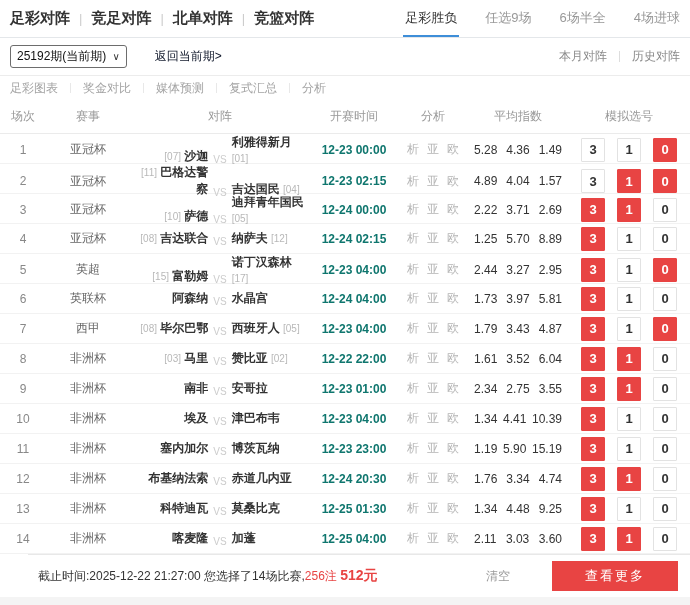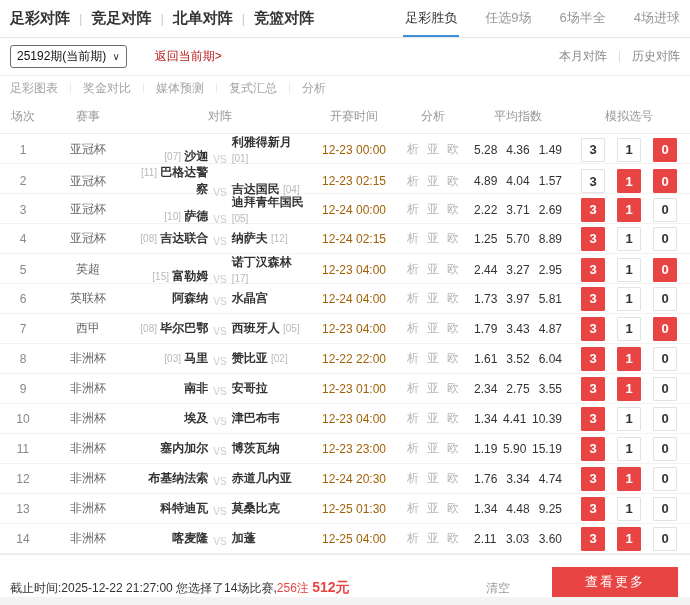--- a/index.html
+++ b/index.html
@@ -18,21 +18,21 @@
          border-bottom:2px solid transparent; padding:0 2px; cursor:pointer; white-space:nowrap; }
   .tab.active { color:#333; border-bottom-color:#3e8ed8; }
 
   
   .period-bar { height:38px; display:flex; align-items:center; justify-content:space-between;
                 padding:0 10px; border-bottom:1px solid #ececec; }
   .period-left { display:flex; align-items:center; }
   .select-box { display:flex; align-items:center; border:1px solid #6d6d6d; border-radius:3px;
                 height:23px; padding:0 6px; font-size:12px; color:#111; cursor:pointer; background:#fff; }
   .select-box .chev { margin-left:6px; font-size:10px; color:#333; }
-  .back-link { margin-left:28px; font-size:12px; color:#b91c1c; cursor:pointer; }
+  .back-link { margin-left:28px; font-size:12px; color:#0f172a; cursor:pointer; }
   .period-right { display:flex; align-items:center; font-size:12px; color:#8a8a8a; }
   .period-right .plink { cursor:pointer; }
   .period-right .vsep { width:1px; height:11px; background:#ddd; margin:0 12px; }
 
   
   .subnav { height:24px; display:flex; align-items:center; padding:0 10px; }
   .subnav .slink { font-size:12px; color:#a3a3a3; cursor:pointer; white-space:nowrap; }
   .subnav .ssep { width:1px; height:10px; background:#e8e8e8; margin:0 12px; }
 
   
@@ -41,33 +41,33 @@
   .thead > div { text-align:center; }
   .trow { height:30px; border-bottom:1px solid #f2f2f2; font-size:12px; }
   .c-no { text-align:center; color:#888; }
   .c-league { text-align:center; color:#666; }
   .c-match { display:flex; align-items:flex-end; justify-content:center; }
   .c-match .home { flex:1; text-align:right; }
   .c-match .away { flex:1; text-align:left; }
   .team { font-weight:bold; color:#333; font-size:12px; }
   .rank { color:#b8b8b8; font-size:10px; font-weight:normal; }
   .vs { color:#ccc; font-size:10px; margin:0 5px; }
-  .c-time { text-align:center; color:#a16207; }
+  .c-time { text-align:center; color:#0f766e;font-weight:bold; }
   .c-ana { display:flex; justify-content:center; }
   .c-ana span { color:#b5b5b5; margin:0 4px; cursor:pointer; }
   .c-odds { display:flex; justify-content:space-between; padding:0 6px; color:#333; }
   .c-picks { display:flex; justify-content:center; }
   .pick { width:24px; height:24px; margin:0 6px; display:flex; align-items:center; justify-content:center;
           border:1px solid #e2e2e2; background:#fff; color:#333; font-weight:bold; font-size:13px;
           cursor:pointer; border-radius:1px; }
   .pick.sel { background:#e84443; border-color:#e84443; color:#fff; }
 
   
-  .footer { height:43px; border-top:1px solid #e8e8e8; display:flex; align-items:flex-end;
-            padding:0 12px 0 10px; }
+  .footer { height:43px; border-top:1px solid #e8e8e8; display:flex; align-items:center;
+            padding:0 12px 0 10px;margin-left:28px; }
   .deadline { font-size:12px; color:#333; flex:1; }
   .deadline .red { color:#e84443; }
   .deadline .amount { color:#e84443; font-weight:bold; font-size:14px; }
   .clear-link { font-size:12px; color:#9a9a9a; margin-right:42px; cursor:pointer; }
   .more-btn { width:126px; height:30px; background:#e84443; color:#fff; font-size:13px;
               border:none; border-radius:0; cursor:pointer;
               display:flex; align-items:center; justify-content:center; letter-spacing:2px; }
   .bottom-strip { height:8px; background:#f4f4f4; }
 </style>
 </head>

